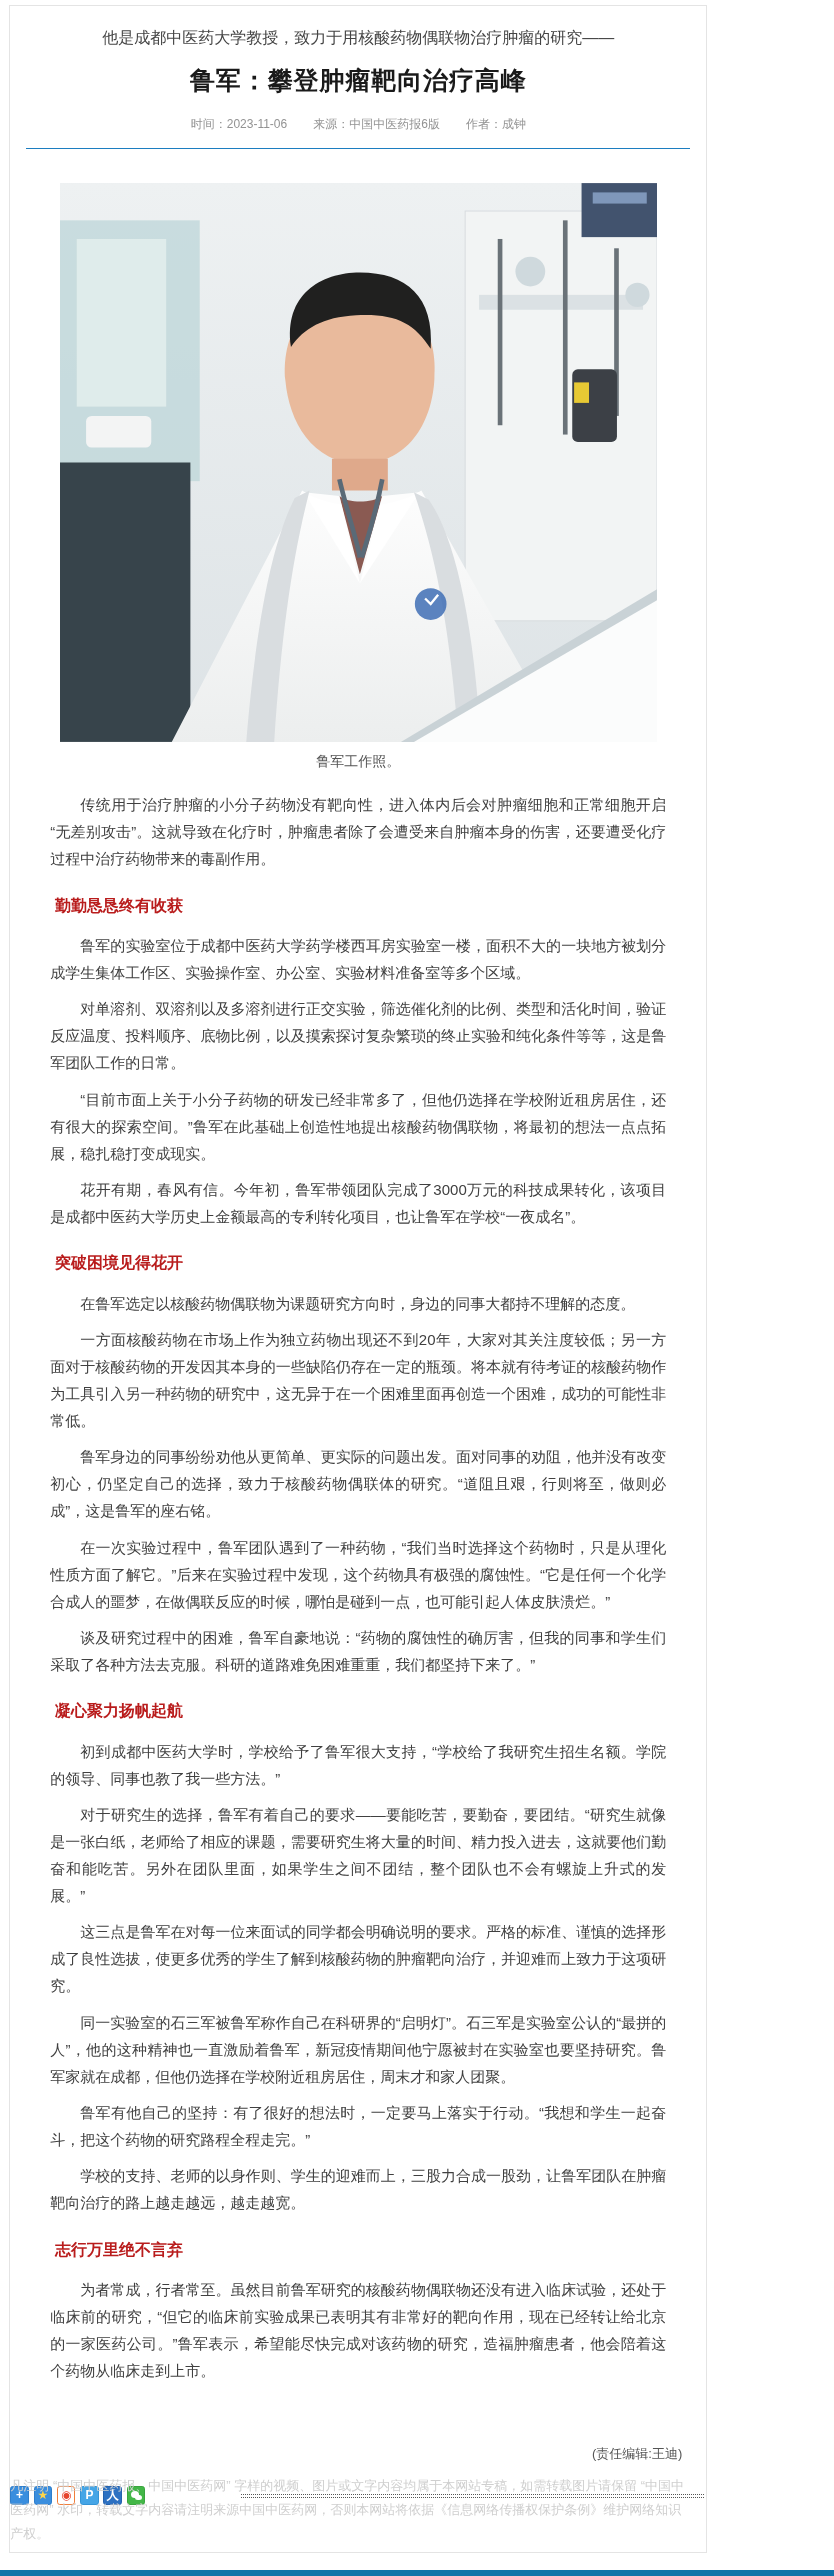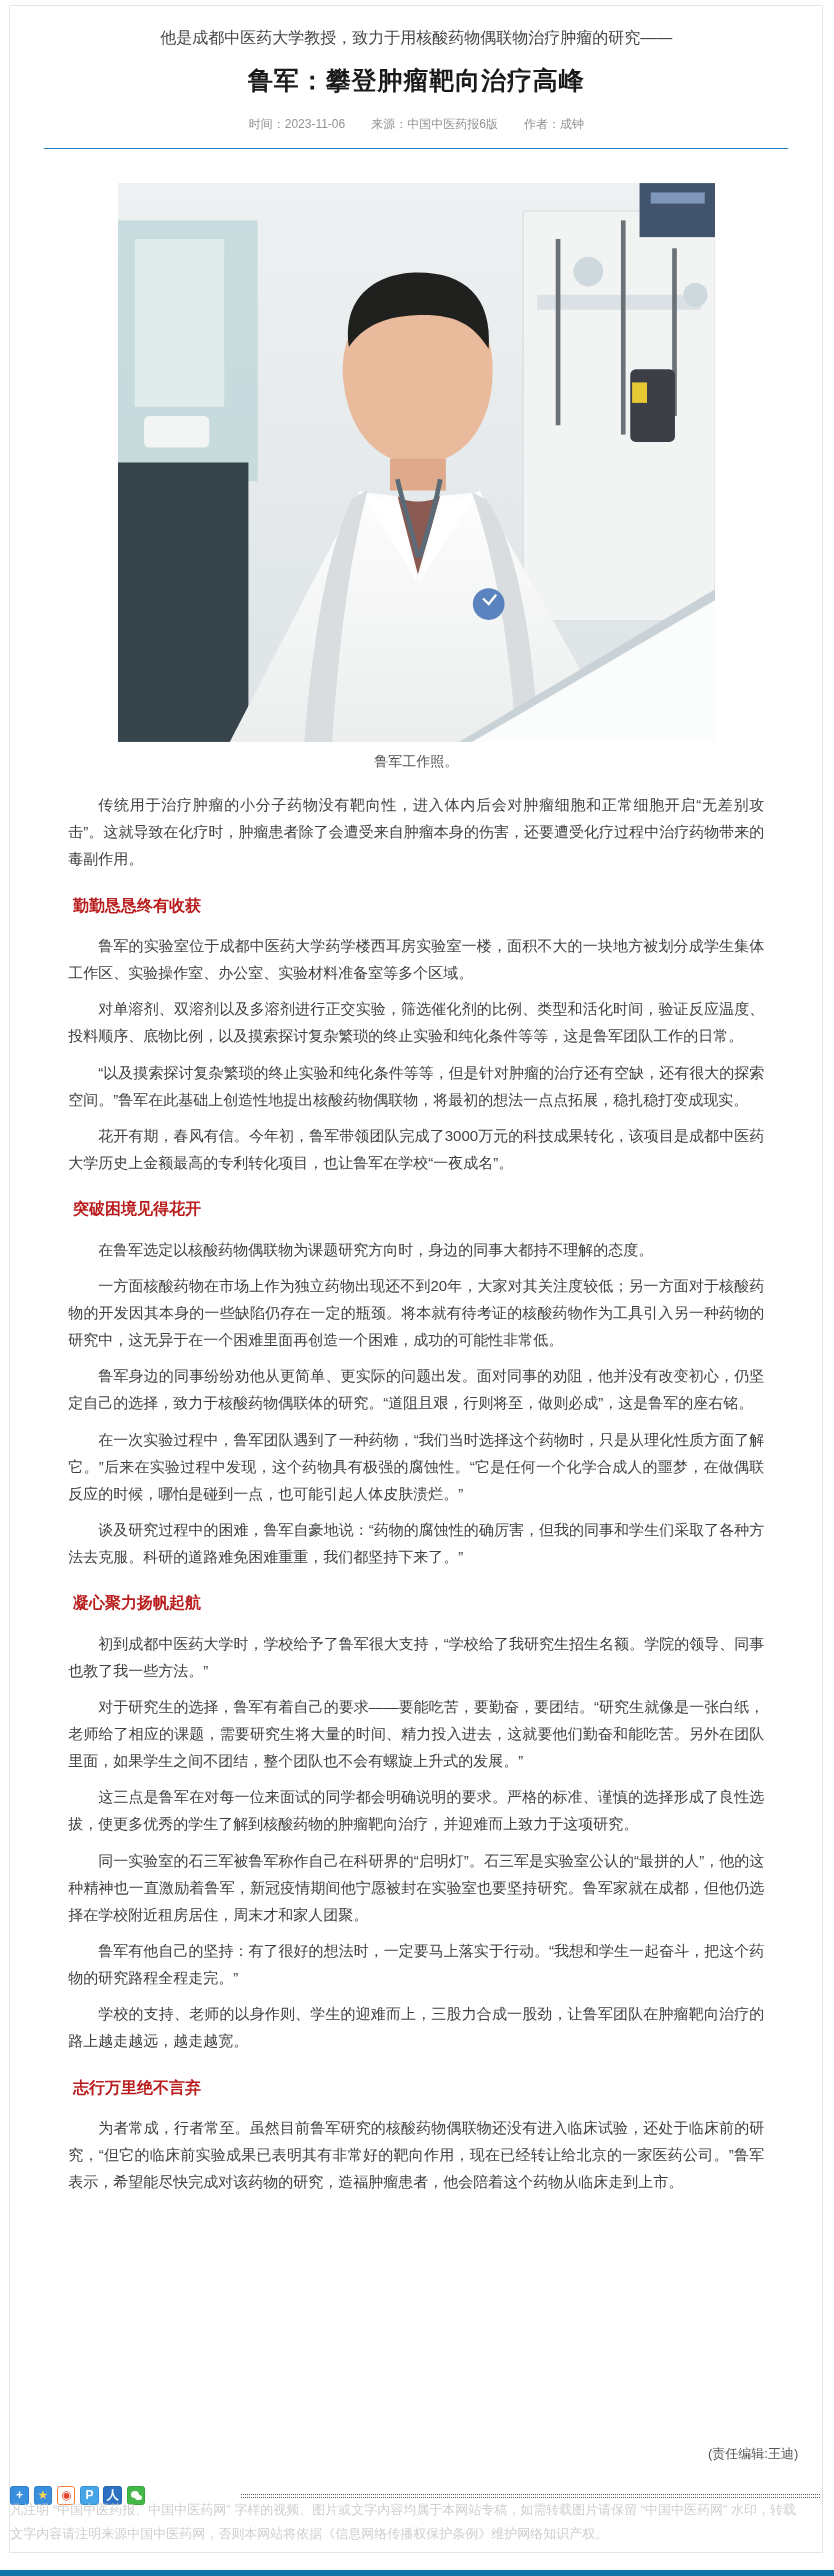--- a/index.html
+++ b/index.html
@@ -1,23 +1,23 @@
 <!DOCTYPE html>
 <html lang="zh" style="font-size:15px"><head>
 <meta charset="utf-8">
 <style>
   html,body{margin:0;padding:0;background:#fff;}
   .screen{
     position:relative;width:835px;height:2576px;overflow:hidden;background:#fff;
     font-family:"Liberation Sans","DejaVu Sans",sans-serif;
   }
   .page-box{
-    position:absolute;left:9.3px;top:4.7px;width:814px;height:2548px;
+    position:absolute;left:9.3px;top:4.7px;width:698px;height:2548px;
     border:0.9px solid #e4e4e4;background:#fff;box-sizing:border-box;
-    padding:0 34px;
+    padding:0 16px;
   }
   .supertitle{margin-top:22.4px;text-align:center;font-size:16px;color:#444;}
   .art-title{margin-top:15px;text-align:center;font-size:25px;font-weight:bold;color:#1a1a1a;letter-spacing:0.9px;}
   .meta{margin-top:18.6px;text-align:center;font-size:12px;color:#939393;}
   .meta span{margin:12px 13px;}
   .blue-divider{margin-top:15px;height:0;border-top:1.9px solid #1c7dc0;}
   .photo-wrap{margin:34px auto 0;width:597px;height:559px;overflow:hidden;background:#e8ecee;}
   .photo-wrap svg{display:block;}
   .caption{margin-top:11.2px;text-align:center;font-size:14px;color:#555;}
   .article{margin-top:20.5px;padding:0 24px;max-height:1640px;overflow:hidden;}
@@ -120,21 +120,21 @@
       </svg>
     </div>
 
     <div class="caption">鲁军工作照。</div>
 
     <div class="article">
         <p>传统用于治疗肿瘤的小分子药物没有靶向性，进入体内后会对肿瘤细胞和正常细胞开启“无差别攻击”。这就导致在化疗时，肿瘤患者除了会遭受来自肿瘤本身的伤害，还要遭受化疗过程中治疗药物带来的毒副作用。</p>
         <h2>勤勤恳恳终有收获</h2>
         <p>鲁军的实验室位于成都中医药大学药学楼西耳房实验室一楼，面积不大的一块地方被划分成学生集体工作区、实验操作室、办公室、实验材料准备室等多个区域。</p>
         <p>对单溶剂、双溶剂以及多溶剂进行正交实验，筛选催化剂的比例、类型和活化时间，验证反应温度、投料顺序、底物比例，以及摸索探讨复杂繁琐的终止实验和纯化条件等等，这是鲁军团队工作的日常。</p>
-        <p>“以及摸索探讨复杂繁琐的终止实验和纯化条件等等，但是针对肿瘤的治疗还有空缺，还有很大的探索空间。”鲁军在此基础上创造性地提出核酸药物偶联物，将最初的想法一点点拓展，稳扎稳打变成现实。</p>
+        <p>“目前市面上关于小分子药物的研发已经非常多了，但他仍选择在学校附近租房居住，还有很大的探索空间。”鲁军在此基础上创造性地提出核酸药物偶联物，将最初的想法一点点拓展，稳扎稳打变成现实。</p>
         <p>花开有期，春风有信。今年初，鲁军带领团队完成了3000万元的科技成果转化，该项目是成都中医药大学历史上金额最高的专利转化项目，也让鲁军在学校“一夜成名”。</p>
         <h2>突破困境见得花开</h2>
         <p>在鲁军选定以核酸药物偶联物为课题研究方向时，身边的同事大都持不理解的态度。</p>
         <p>一方面核酸药物在市场上作为独立药物出现还不到20年，大家对其关注度较低；另一方面对于核酸药物的开发因其本身的一些缺陷仍存在一定的瓶颈。将本就有待考证的核酸药物作为工具引入另一种药物的研究中，这无异于在一个困难里面再创造一个困难，成功的可能性非常低。</p>
         <p>鲁军身边的同事纷纷劝他从更简单、更实际的问题出发。面对同事的劝阻，他并没有改变初心，仍坚定自己的选择，致力于核酸药物偶联体的研究。“道阻且艰，行则将至，做则必成”，这是鲁军的座右铭。</p>
         <p>在一次实验过程中，鲁军团队遇到了一种药物，“我们当时选择这个药物时，只是从理化性质方面了解它。”后来在实验过程中发现，这个药物具有极强的腐蚀性。“它是任何一个化学合成人的噩梦，在做偶联反应的时候，哪怕是碰到一点，也可能引起人体皮肤溃烂。”</p>
         <p>谈及研究过程中的困难，鲁军自豪地说：“药物的腐蚀性的确厉害，但我的同事和学生们采取了各种方法去克服。科研的道路难免困难重重，我们都坚持下来了。”</p>
         <h2>凝心聚力扬帆起航</h2>
         <p>初到成都中医药大学时，学校给予了鲁军很大支持，“学校给了我研究生招生名额。学院的领导、同事也教了我一些方法。”</p>
         <p>对于研究生的选择，鲁军有着自己的要求——要能吃苦，要勤奋，要团结。“研究生就像是一张白纸，老师给了相应的课题，需要研究生将大量的时间、精力投入进去，这就要他们勤奋和能吃苦。另外在团队里面，如果学生之间不团结，整个团队也不会有螺旋上升式的发展。”</p>

